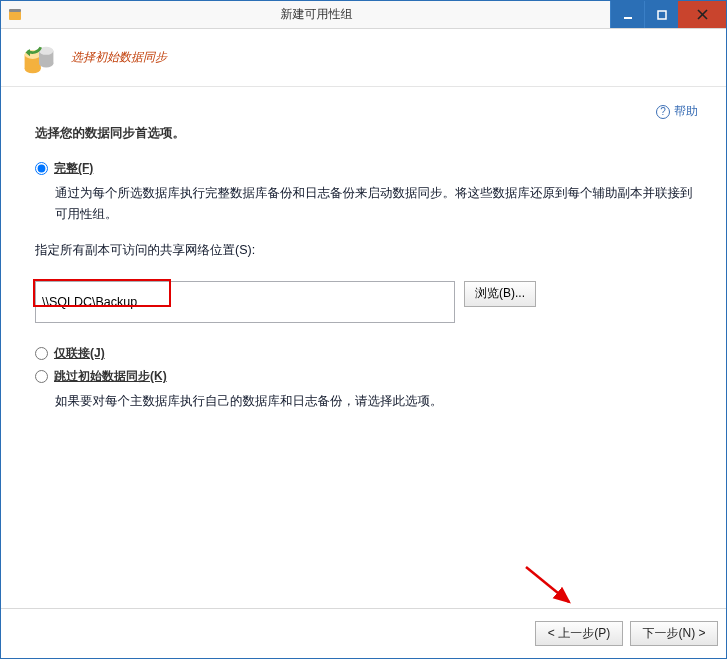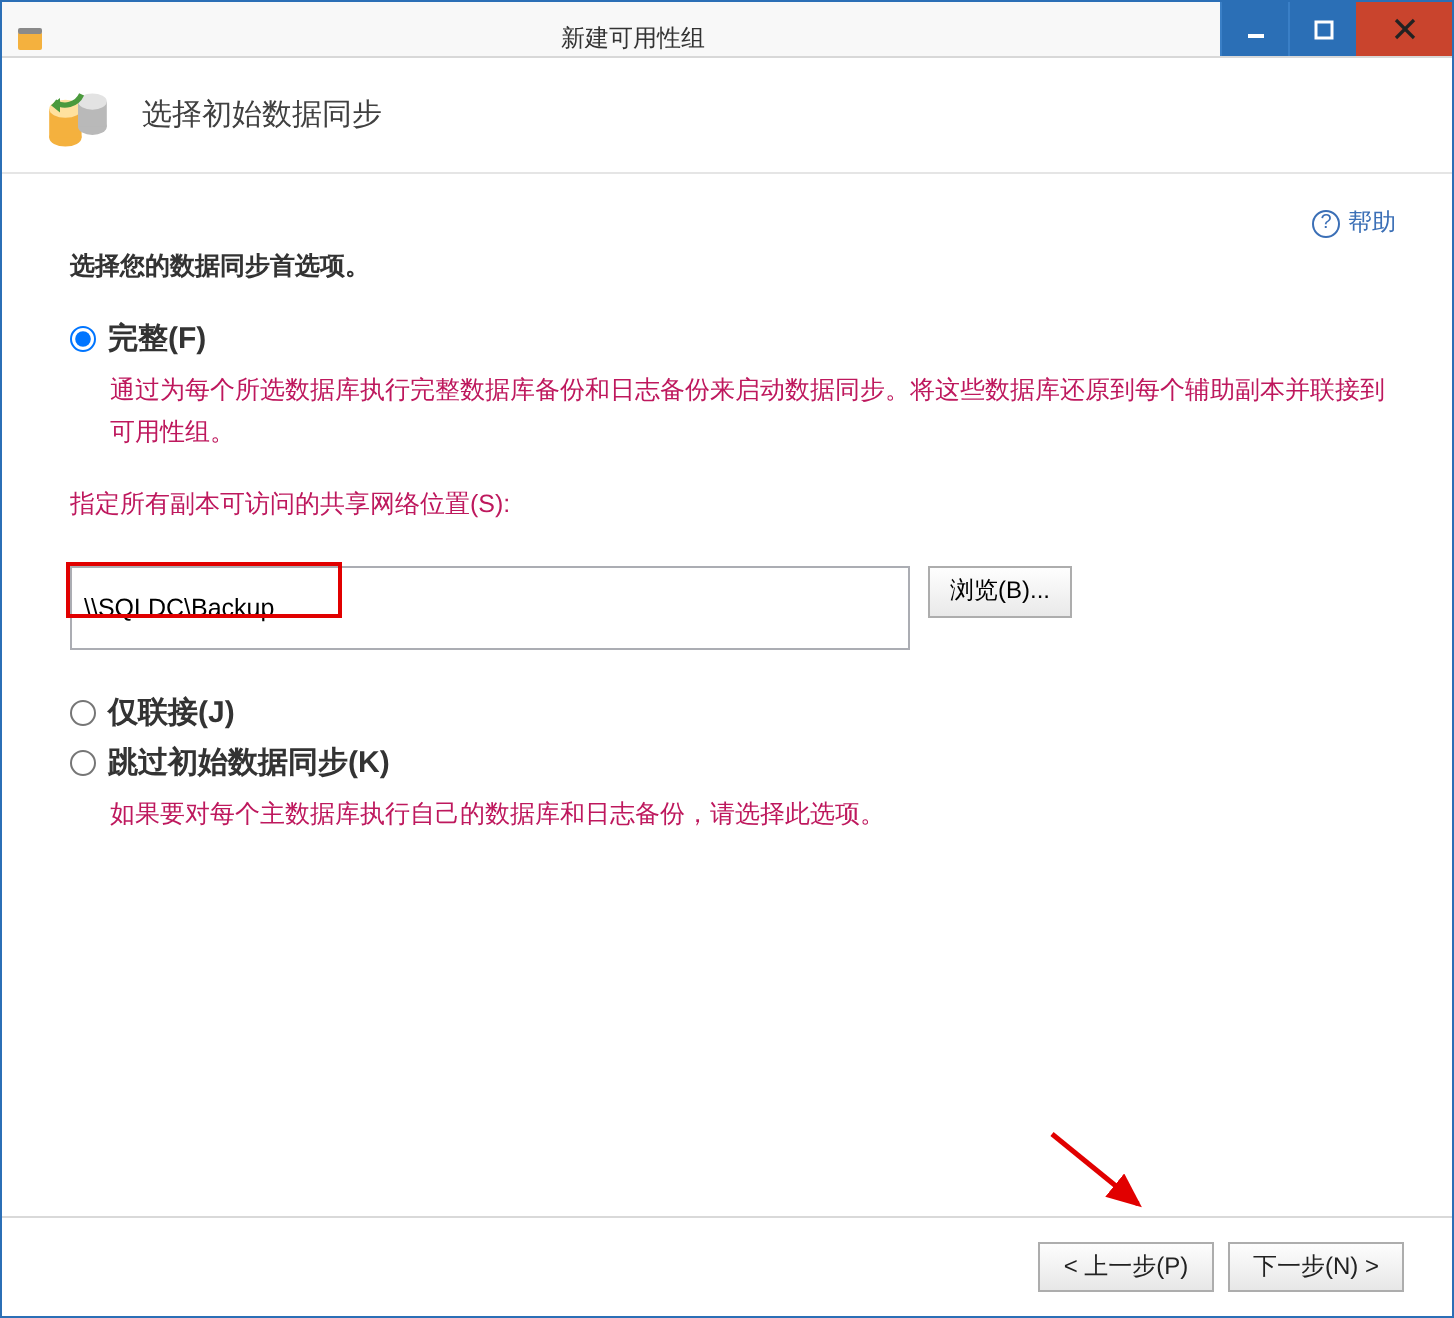--- a/index.html
+++ b/index.html
@@ -1,46 +1,46 @@
 <!DOCTYPE html>
 <html><head>
 <meta charset="utf-8">
 <style>
   * { box-sizing: border-box; margin: 0; padding: 0; }
   body { font-family: "Microsoft YaHei", "Segoe UI", Tahoma, sans-serif; background: #888; }
   .window { width: 727px; height: 659px; background: #fff; border: 1px solid #2b6fb6; position: relative; }
-  .titlebar { height: 28px; background: #f8f8f8; border-bottom: 1px solid #d8d8d8; display: flex; align-items: flex-end; position: relative; }
+  .titlebar { height: 28px; background: #f8f8f8; border-bottom: 1px solid #d8d8d8; display: flex; align-items: center; position: relative; }
   .title-icon { width: 16px; height: 16px; margin-left: 6px; }
   .title-text { flex: 1; text-align: center; font-size: 12px; color: #333; }
   .title-controls { display: flex; height: 100%; }
   .title-btn { width: 34px; display: flex; align-items: center; justify-content: center; font-size: 11px; font-family: Arial; }
   .title-btn.min, .title-btn.max { background: #2b6fb6; color: #fff; border-left:1px solid #3a7fc6;}
   .title-btn.close { background: #c9442d; color: #fff; width:48px;}
   .header { height: 58px; display: flex; align-items: center; padding-left: 20px; background:#fff; border-bottom:1px solid #e5e5e5;}
   .header-icon { width: 36px; height: 36px; margin-right: 14px; }
-  .header-title { font-size: 15px; color: #404040; font-weight: 500; }
+  .header-title { font-size: 12px; color: #c2410c; font-weight: 500; font-style: italic; }
   .body { display: flex; height: calc(100% - 28px - 58px - 50px); }
   .sidebar { width: 180px; background:#fff; padding-top: 18px;}
   .side-item { padding: 5px 0 5px 18px; font-size: 12.5px; color: #3b6fb6; cursor: default; line-height: 16px;}
   .side-item.selected { background: #3573b9; color: #fff; }
   .content { flex: 1; position: relative; padding: 18px 28px 0 34px; font-size: 12.5px; color: #333; }
   .help-link { position: absolute; right: 28px; top: 16px; font-size: 12px; color: #3b6fb6; display:flex; align-items:center; gap:4px;}
   .help-icon{width:14px;height:14px;border:1px solid #3b6fb6;border-radius:50%;display:inline-flex;align-items:center;justify-content:center;font-size:10px;color:#3b6fb6;}
   .section-lead { font-weight: bold; margin: 20px 0 18px 0; }
   .radio-row { display:flex; align-items:center; margin-bottom: 6px; }
   .radio-row input { margin-right: 6px; }
-  .radio-row label { font-weight: bold; font-size: 15px;}
-  .desc { padding-left: 20px; margin-bottom: 14px; line-height: 1.7; color:#be185d; }
+  .radio-row label { font-weight: bold; font-size: 12px; text-decoration: underline;}
+  .desc { padding-left: 20px; margin-bottom: 14px; line-height: 1.7; color:#0f172a; }
   .path-row { display:flex; padding-left: 0; margin: 4px 0 22px 0;}
   .path-highlight { position:relative; }
   .path-input { width: 420px; height: 42px; border:1px solid #abadb3; font-size:12.5px; padding: 2px 6px;}
   .red-box { position:absolute; left:-2px; top:-2px; width:138px; height:28px; border:2px solid #e10000; pointer-events:none;}
   .browse-btn { margin-left: 9px; height:26px; min-width:70px; font-size:12px; padding:0 10px; border:1px solid #adadad; background:linear-gradient(#fefefe,#e9e9e9);}
   .subsection-label{padding-left:0;margin:3px 0 20px 0;}
-  .footer { position:absolute; bottom:0; left:0; right:0; height: 50px; border-top:1px solid #d9d9d9; display:flex; align-items:center; justify-content:flex-end; padding-right: 24px; gap:7px; background:#fff;}
+  .footer { position:absolute; bottom:0; left:0; right:0; height: 50px; border-top:1px solid #d9d9d9; display:flex; align-items:center; justify-content:flex-end; padding-right: 8px; gap:7px; background:#fff;}
   .footer button { min-width: 88px; height: 25px; font-size: 12px; border:1px solid #adadad; background:linear-gradient(#fdfdfd,#e7e7e7); color:#222;}
   .arrow {position:absolute; right:145px; bottom:46px; pointer-events:none;}
 </style>
 </head>
 <body>
 
 <div class="window">
 
   <div class="titlebar">
     <span class="title-icon">

